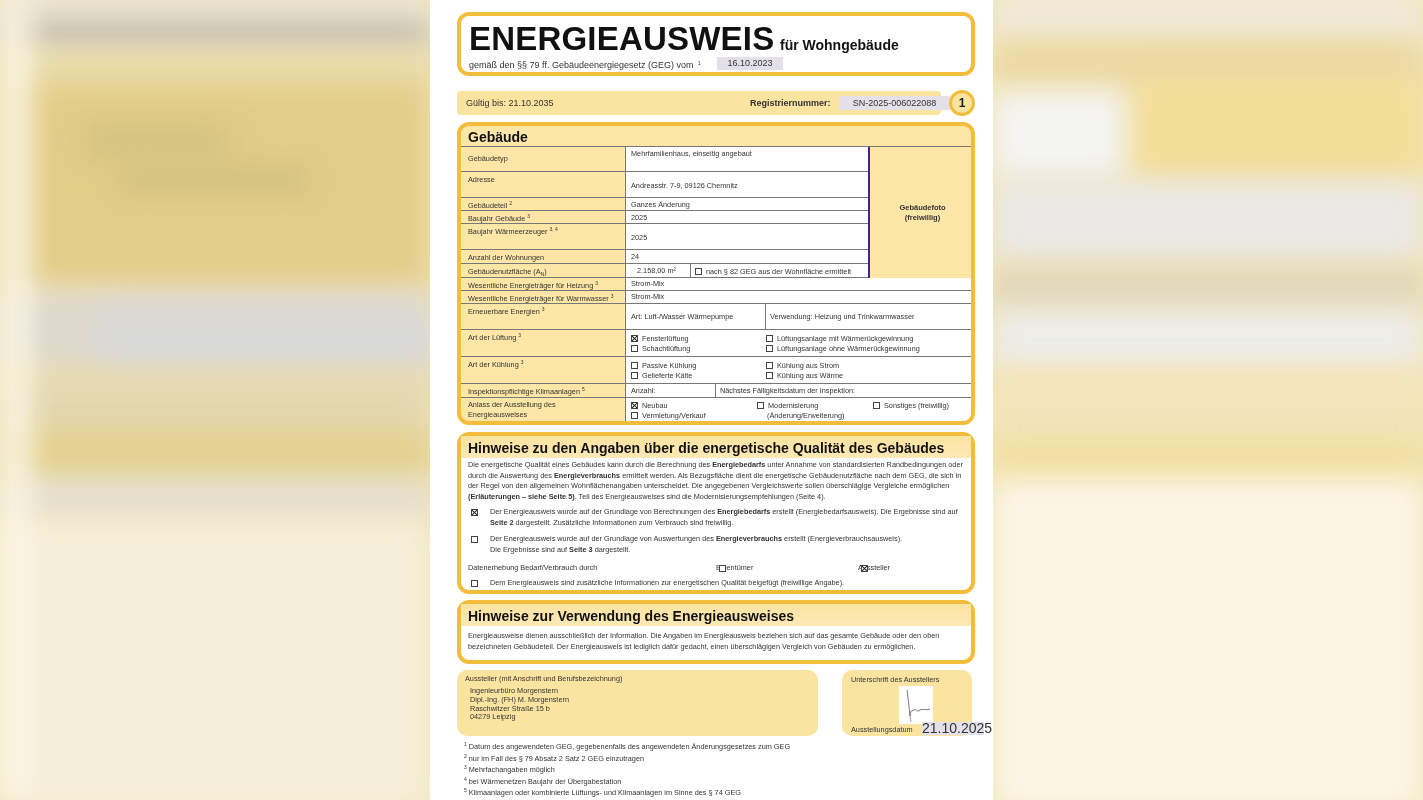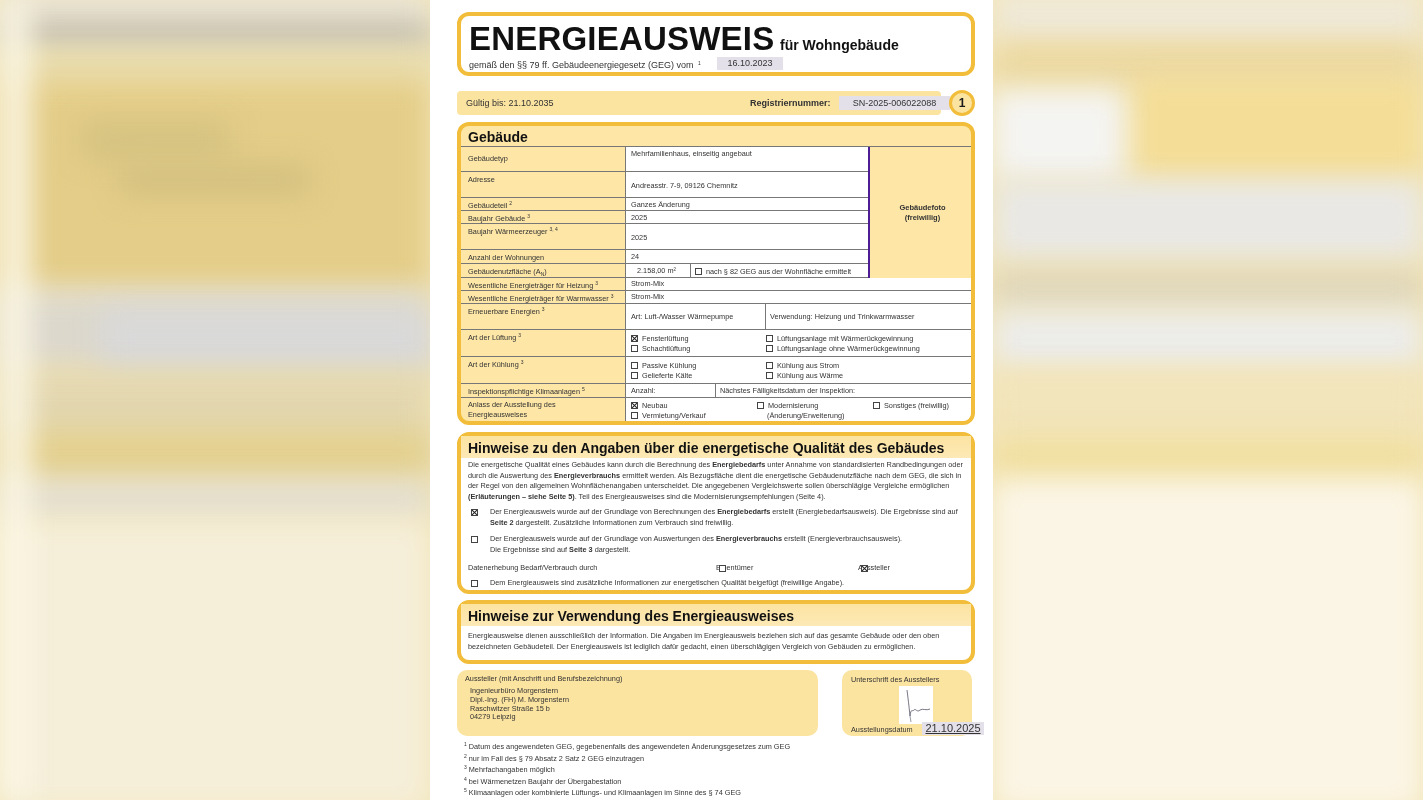--- a/index.html
+++ b/index.html
@@ -118,21 +118,21 @@
   .issuer .lines { position: absolute; left: 13px; top: 17px; line-height: 8.8px; }
   .sign {
     position: absolute; left: 396px; top: 670px; width: 130px; height: 66px;
     background: #fbe3a0; border-radius: 10px; font-size: 7.3px; color: #333; margin-left: 16px;
   }
   .sign .lbl { position: absolute; left: 9px; top: 5px; }
   .sign .sigbox { position: absolute; left: 57px; top: 16px; width: 34px; height: 38px; background: #fff; }
   .sign .dlbl { position: absolute; left: 9px; top: 55px; }
   .sign .dval {
     position: absolute; left: 80px; top: 52px; width: 62px; height: 13px; background: #e3e0ea;
-    font-size: 11px; text-align: center; line-height: 13px; text-decoration: underline;
+    font-size: 14px; text-align: left; line-height: 13px;
   }
   .footnotes {
     position: absolute; left: 34px; top: 740px; font-size: 7.3px; line-height: 9.6px; color: #333;
   }
   .footnotes sup { font-size: 5px; vertical-align: 3px; margin-right: 2px; }
   sup.s { font-size: 5px; vertical-align: 3px; margin-left: 2px; }
 </style>
 </head>
 <body>
 

